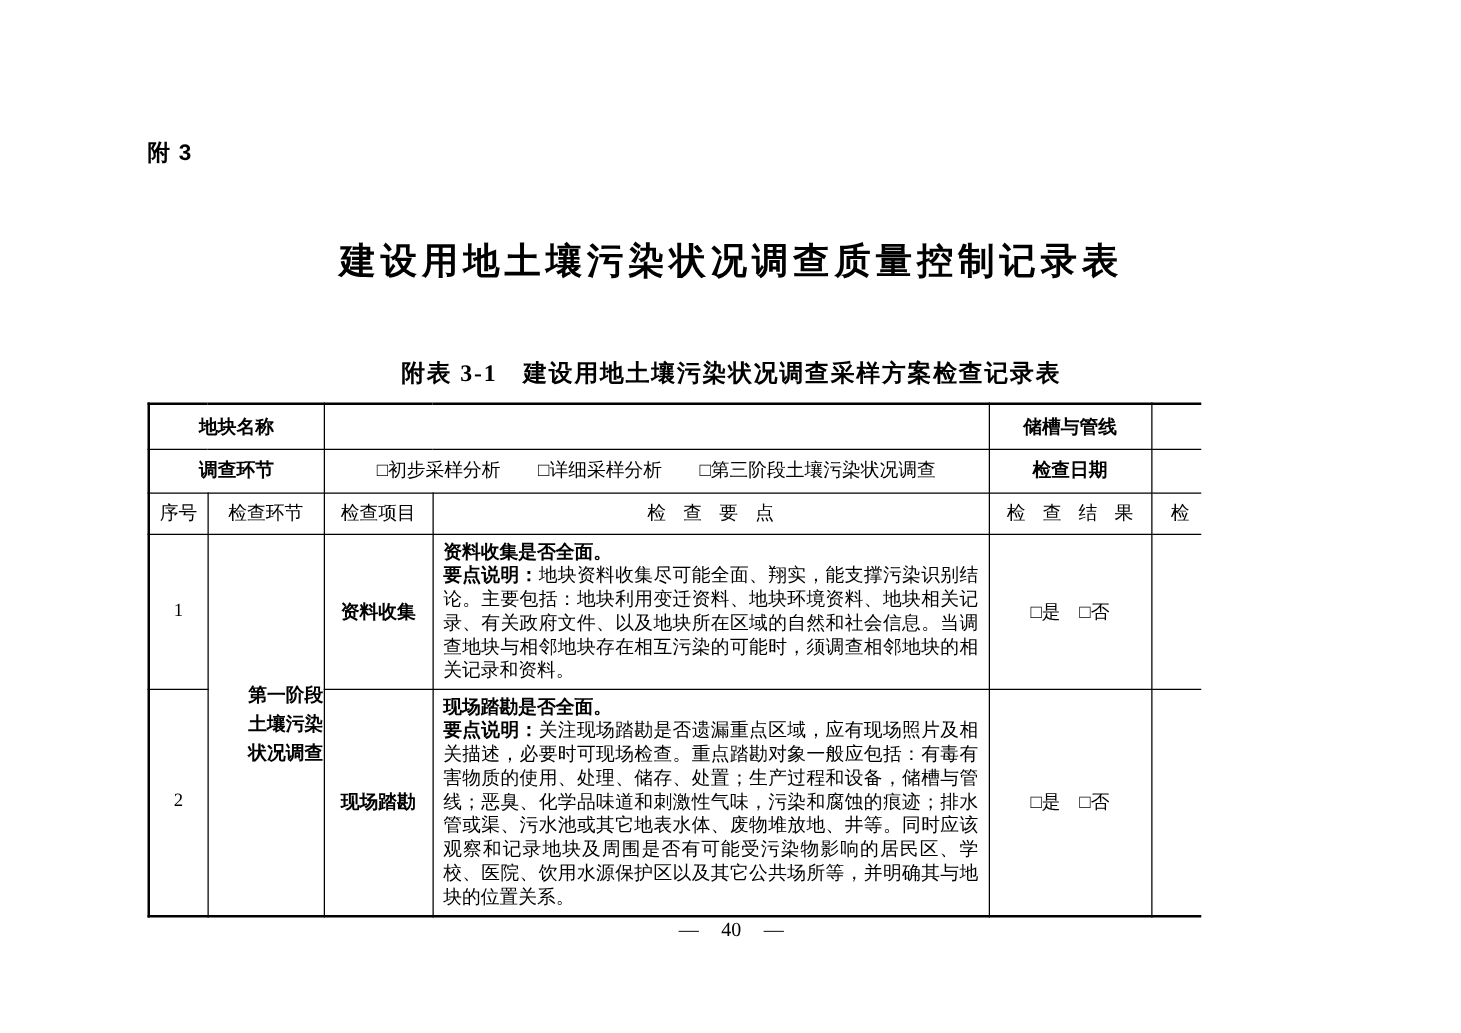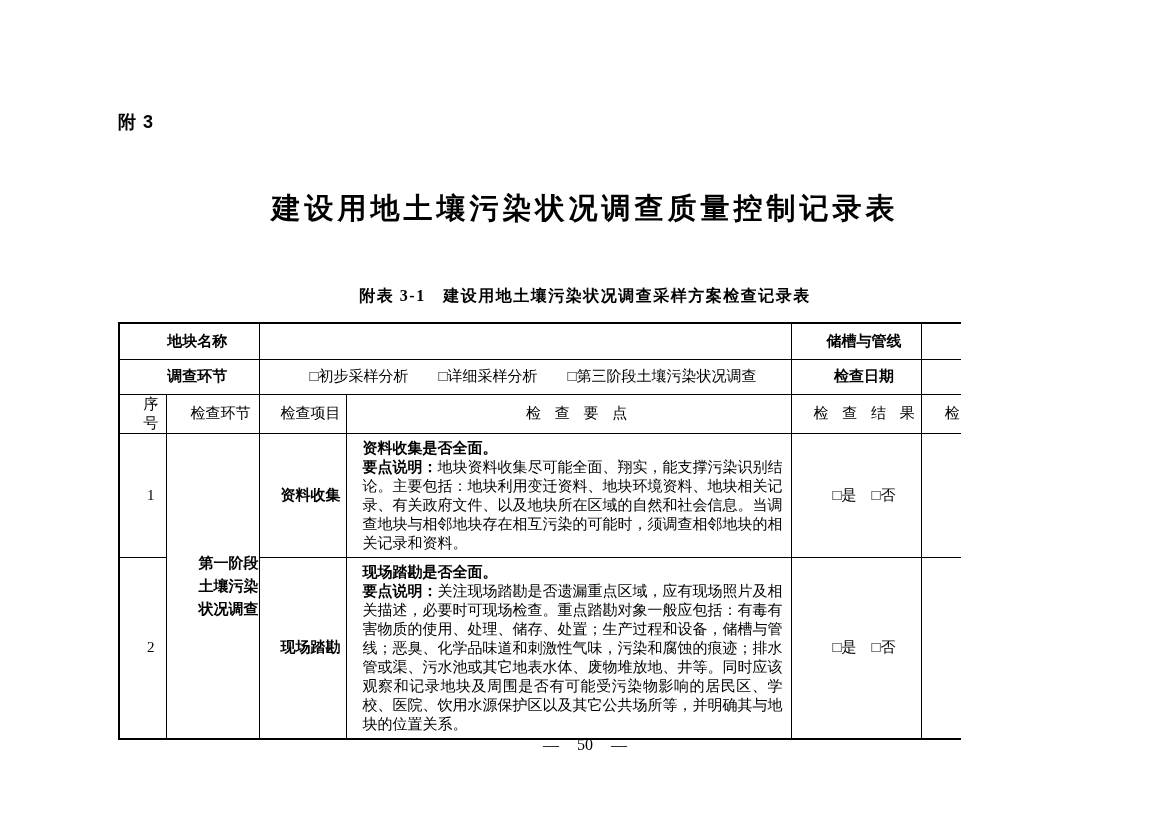--- a/index.html
+++ b/index.html
@@ -14,32 +14,31 @@
     font-family:"Liberation Sans","DejaVu Sans",sans-serif;
     font-size:18px; font-weight:600; letter-spacing:1px;
   }
   .doc-title {
     position:absolute; left:117px; top:189px; width:936px;
     text-align:center; font-size:29px; font-weight:bold; letter-spacing:4px;
     white-space:nowrap;
   }
   .table-caption {
     position:absolute; left:117px; top:286px; width:936px;
-    text-align:center; font-size:16px; font-weight:bold; letter-spacing:1.5px;
+    text-align:center; font-size:19px; font-weight:bold; letter-spacing:1.5px;
     white-space:nowrap;
   }
   table.record-table {
     position:absolute; left:118px; top:322px; width:935px;
     border-collapse:collapse; table-layout:fixed;
     border:2px solid #000;
   }
   table.record-table td {
     border:1px solid #000; font-size:15px; vertical-align:middle;
     overflow:hidden;
-    padding-left:16px;
   }
   .label-cell {
     font-family:"Liberation Sans","DejaVu Sans",sans-serif;
     font-weight:bold; text-align:center; font-size:15px;
   }
   .value-cell { background:#fff; }
   .options-cell { text-align:center; }
   .options-wrap { display:flex; justify-content:center; gap:30px;text-align:center; }
   .col-header { text-align:center; font-weight:normal; }
   .col-header.spaced { word-spacing:10px; }
@@ -139,15 +138,15 @@
       <td class="points-cell">
         <div class="point-title">现场踏勘是否全面。</div>
         <div class="point-text"><span class="point-label">要点说明：</span><span>关注现场踏勘是否遗漏重点区域，应有现场照片及相关描述，必要时可现场检查。重点踏勘对象一般应包括：有毒有害物质的使用、处理、储存、处置；生产过程和设备，储槽与管线；恶臭、化学品味道和刺激性气味，污染和腐蚀的痕迹；排水管或渠、污水池或其它地表水体、废物堆放地、井等。同时应该观察和记录地块及周围是否有可能受污染物影响的居民区、学校、医院、饮用水源保护区以及其它公共场所等，并明确其与地块的位置关系。</span></div>
       </td>
       <td class="result-cell">□是　□否</td>
       <td class="value-cell"></td>
     </tr>
   </tbody>
     </table>
 
-  <div class="page-footer">— 50 —</div>
+  <div class="page-footer">— 40 —</div>
 
 </div>
 
 </body></html>

